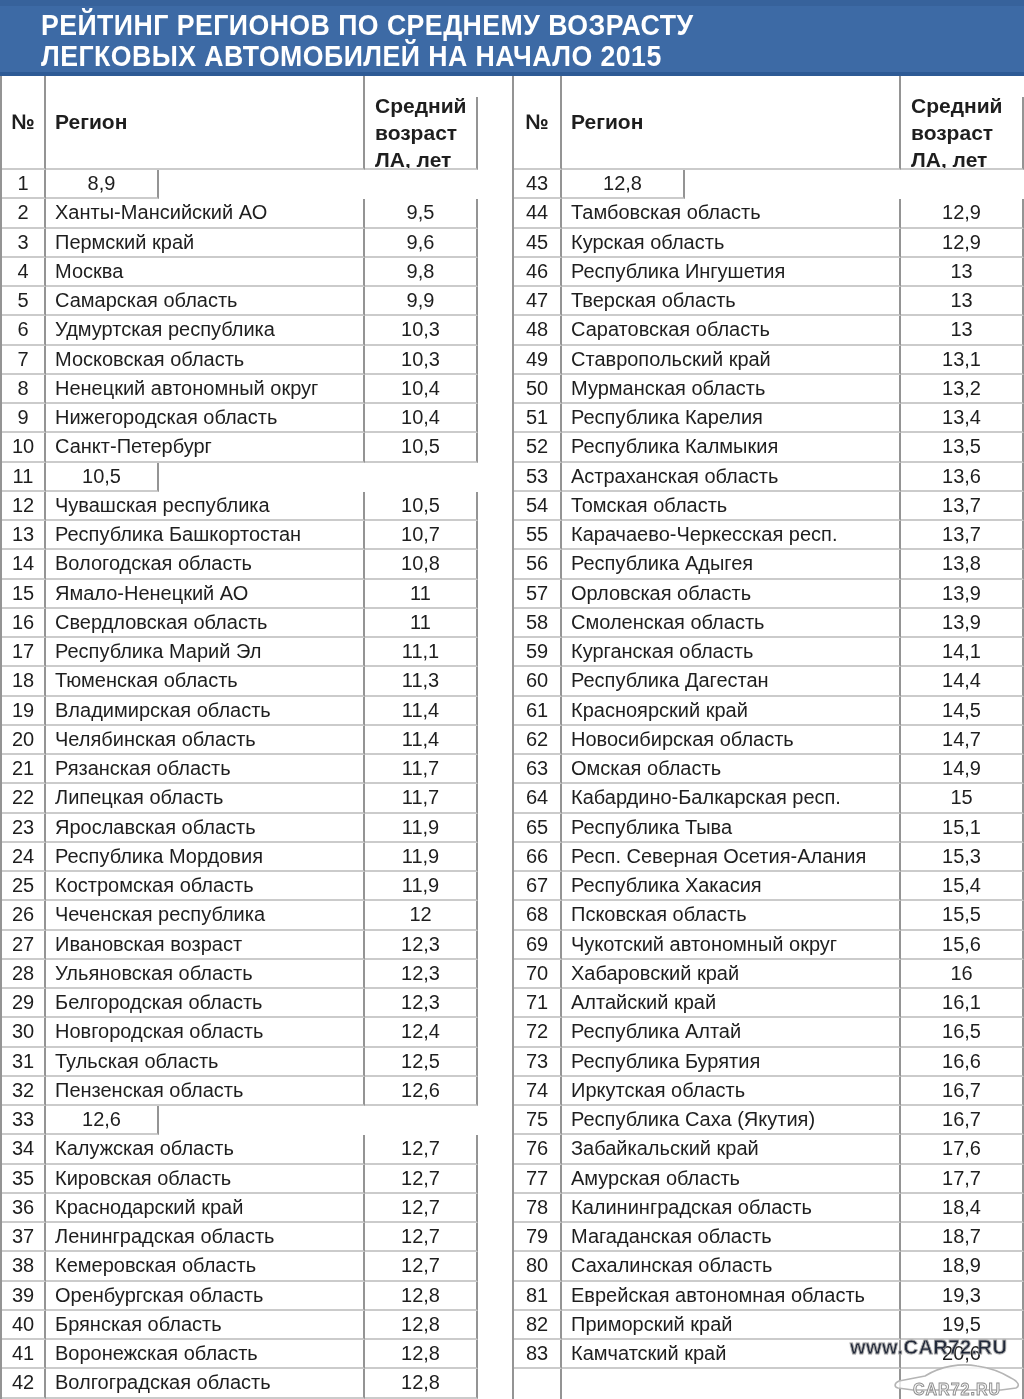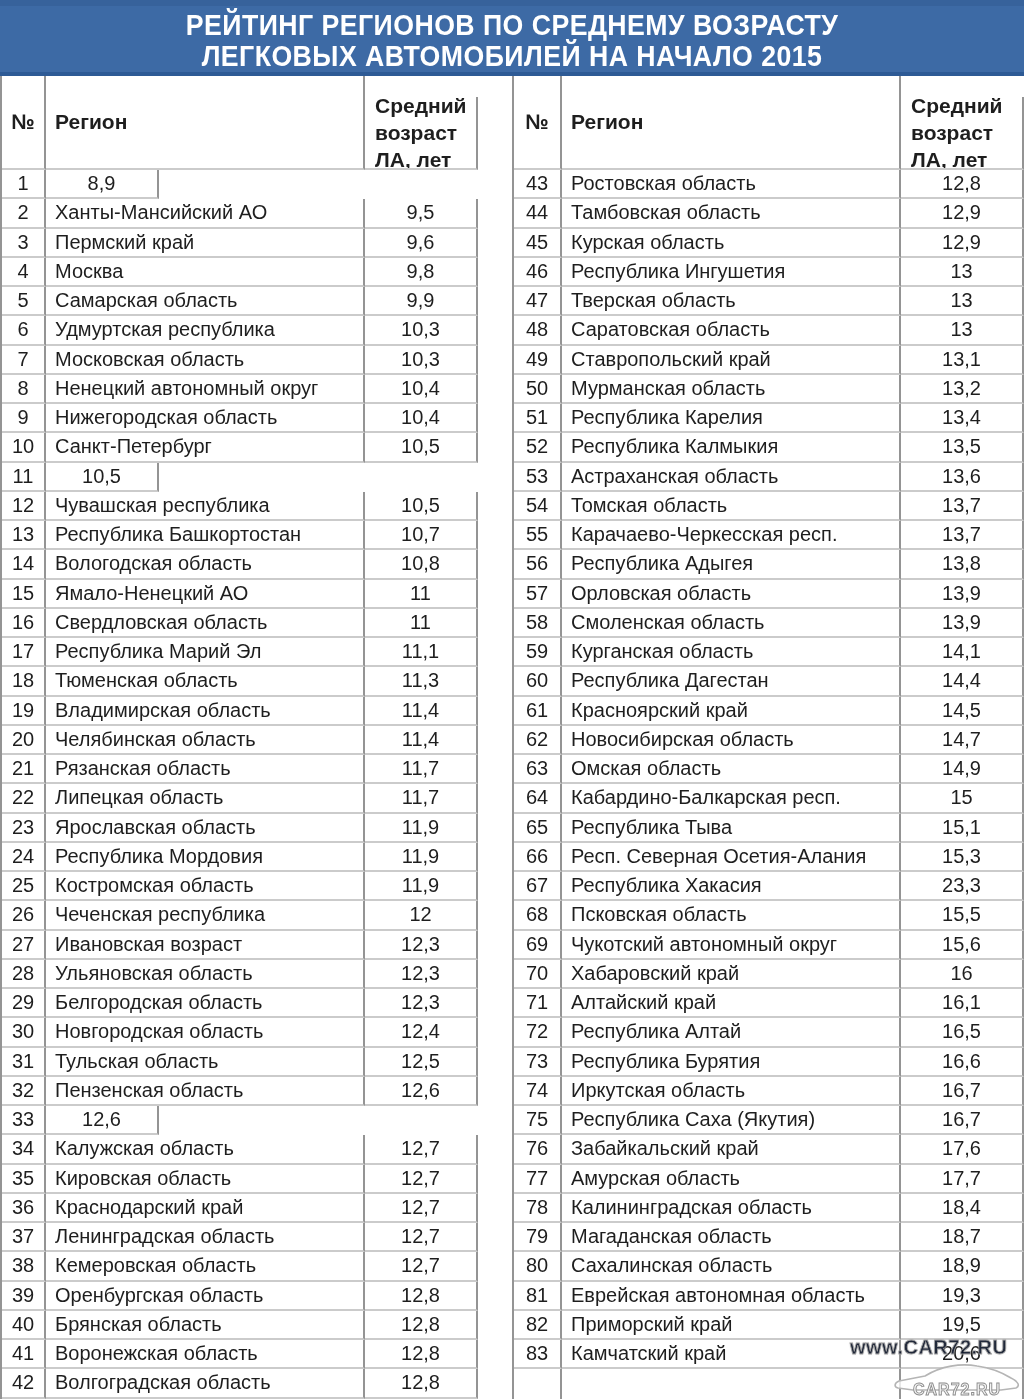--- a/index.html
+++ b/index.html
@@ -19,21 +19,21 @@
     color:var(--text);
     position:relative;
     overflow:hidden;
   }
   
   .banner{
     height:66px;
     background:var(--banner-bg);
     border-top:6px solid var(--banner-top);
     border-bottom:4px solid var(--banner-edge);
-    text-align:center;
+    text-align:left;
     overflow:hidden;
   }
   .banner-inner{
     padding-top:4px;
     transform:scaleX(0.92);
     transform-origin:512px 50%;
   }
   .title-line{
     color:#ffffff;
     font-weight:bold;
@@ -337,21 +337,20 @@
 
   <div class="tbl right">
     <div class="tr thead">
       <div class="td th num">№</div>
       <div class="td th region">Регион</div>
       <div class="td th value">Средний возраст ЛА, лет</div>
     </div>
     <div class="tbody">
         <div class="tr">
     <div class="td num">43</div>
-    <div class="td region">Ростовская область</div>
     <div class="td value">12,8</div>
   </div>
         <div class="tr">
     <div class="td num">44</div>
     <div class="td region">Тамбовская область</div>
     <div class="td value">12,9</div>
   </div>
         <div class="tr">
     <div class="td num">45</div>
     <div class="td region">Курская область</div>
@@ -458,21 +457,21 @@
     <div class="td value">15,1</div>
   </div>
         <div class="tr">
     <div class="td num">66</div>
     <div class="td region">Респ. Северная Осетия-Алания</div>
     <div class="td value">15,3</div>
   </div>
         <div class="tr">
     <div class="td num">67</div>
     <div class="td region">Республика Хакасия</div>
-    <div class="td value">23,3</div>
+    <div class="td value">15,4</div>
   </div>
         <div class="tr">
     <div class="td num">68</div>
     <div class="td region">Псковская область</div>
     <div class="td value">15,5</div>
   </div>
         <div class="tr">
     <div class="td num">69</div>
     <div class="td region">Чукотский автономный округ</div>
     <div class="td value">15,6</div>

